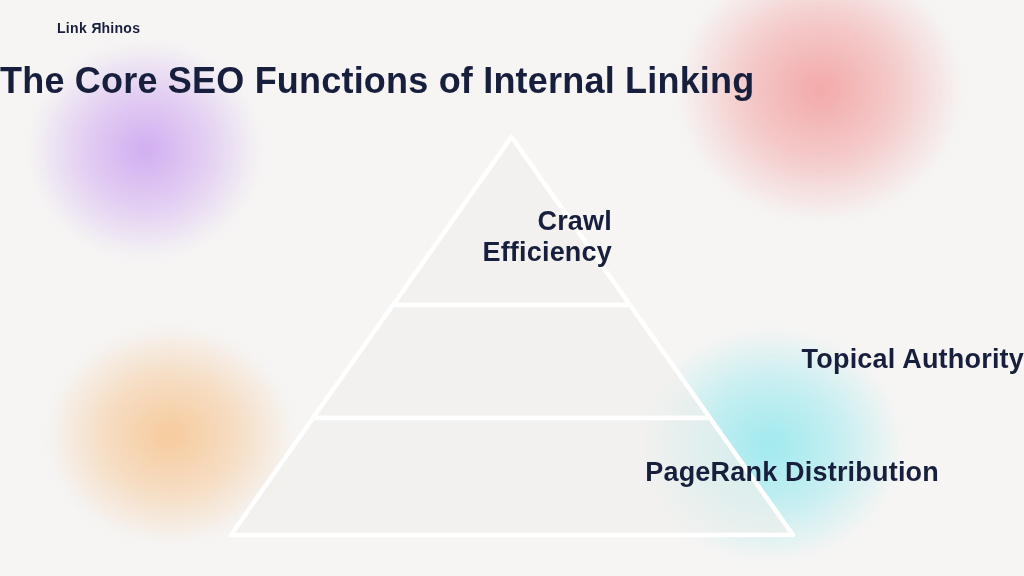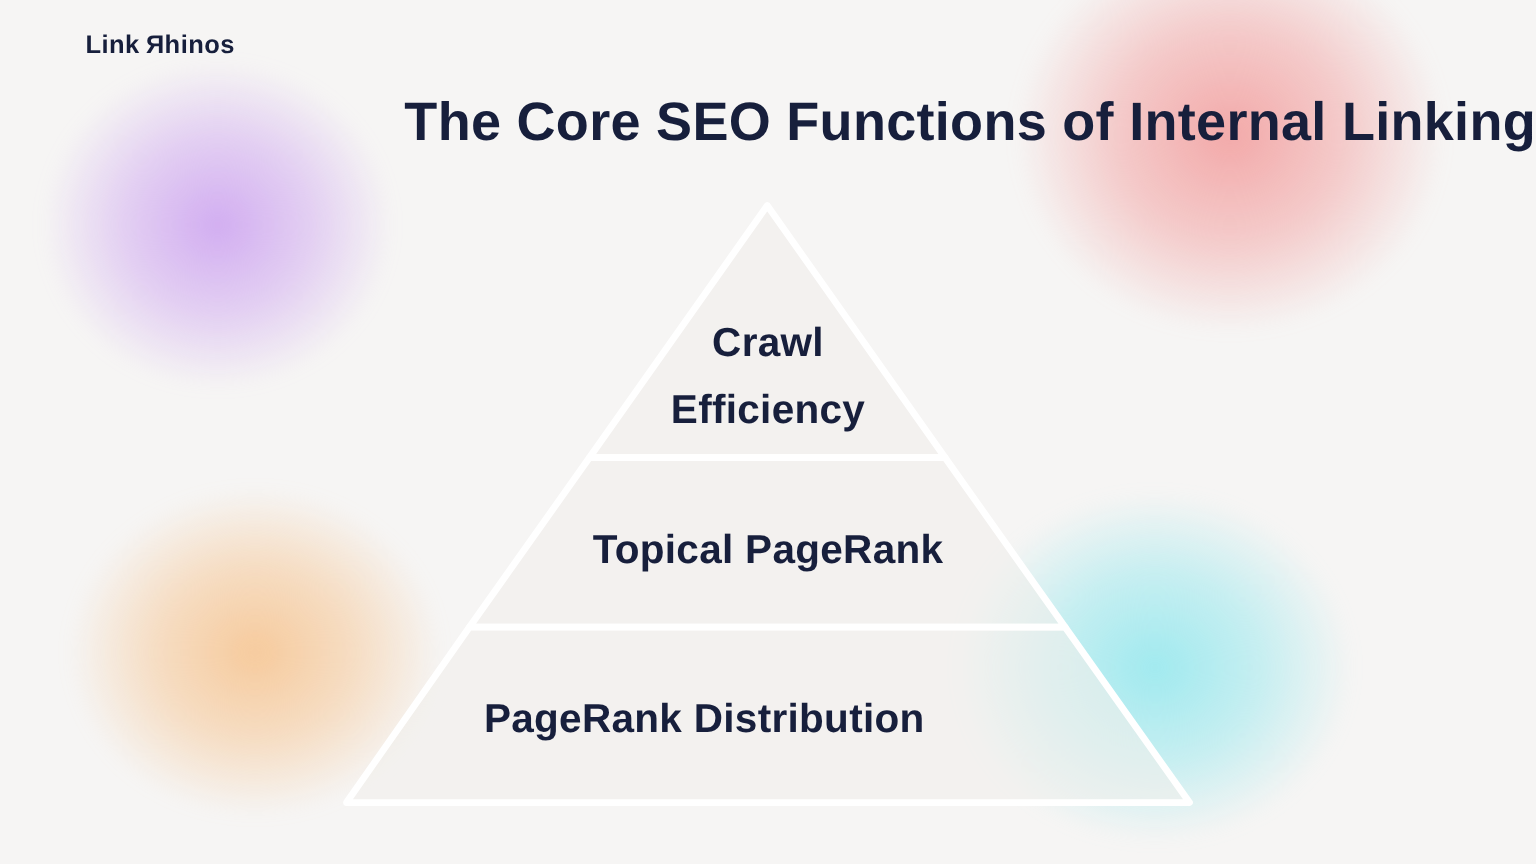--- a/index.html
+++ b/index.html
@@ -27,41 +27,41 @@
     left: 5px; top: 290px; width: 330px; height: 290px;
     background: radial-gradient(closest-side, rgba(246,197,146,0.9) 0%, rgba(246,197,146,0.5) 40%, rgba(246,197,146,0) 75%);
   }
   .blob-cyan {
     left: 595px; top: 290px; width: 350px; height: 310px;
     background: radial-gradient(closest-side, rgba(150,232,238,0.9) 0%, rgba(150,232,238,0.5) 40%, rgba(150,232,238,0) 75%);
   }
   
   .logo {
     position: absolute; left: 57px; top: 20px; z-index: 5;
-    font-size: 17px; font-weight: bold; letter-spacing: 0.3px;
+    font-size: 14px; font-weight: bold; letter-spacing: 0.3px;
     display: flex; align-items: baseline; gap: 4px;
   }
   .logo .r-flip { display: inline-block; transform: scaleX(-1); }
   
   .title {
     position: absolute; left: 0; top: 60px; width: 1024px; z-index: 5;
-    text-align: right; font-size: 36px; font-weight: bold; letter-spacing: 0.2px;
+    text-align: left; font-size: 36px; font-weight: bold; letter-spacing: 0.2px;
   }
   
   .pyramid-svg { position: absolute; left: 0; top: 0; z-index: 2; }
   .pyramid-svg polygon {
     fill: rgba(240,239,236,0.62);
     stroke: #ffffff;
     stroke-width: 4.5;
     stroke-linejoin: round;
   }
   .level-label {
     position: absolute; z-index: 4;
     font-weight: bold; font-size: 27px; letter-spacing: 0.2px;
-    text-align: center; line-height: 45px;
+    text-align: right; line-height: 31px;
   }
   .label-crawl   { left: 412px; top: 206px; width: 200px; }
   .label-topical { left: 0;     top: 344px; width: 1024px; }
   .label-pagerank{ left: 0;     top: 457px; width: 939px; }
 </style>
 </head>
 <body>
 
 <div class="canvas">
 
@@ -78,16 +78,16 @@
 
   <div class="title">The Core SEO Functions of Internal Linking</div>
 
   <svg class="pyramid-svg" width="1024" height="576" viewBox="0 0 1024 576">
     <polygon points="511.5,137 630,305 393,305"></polygon>
     <polygon points="393,305 630,305 710,418 313,418"></polygon>
     <polygon points="313,418 710,418 793,535 231,535"></polygon>
   </svg>
 
   <div class="level-label label-crawl">Crawl Efficiency</div>
-  <div class="level-label label-topical">Topical PageRank</div>
+  <div class="level-label label-topical">Topical Authority</div>
   <div class="level-label label-pagerank">PageRank Distribution</div>
 
 </div>
 
 </body></html>

